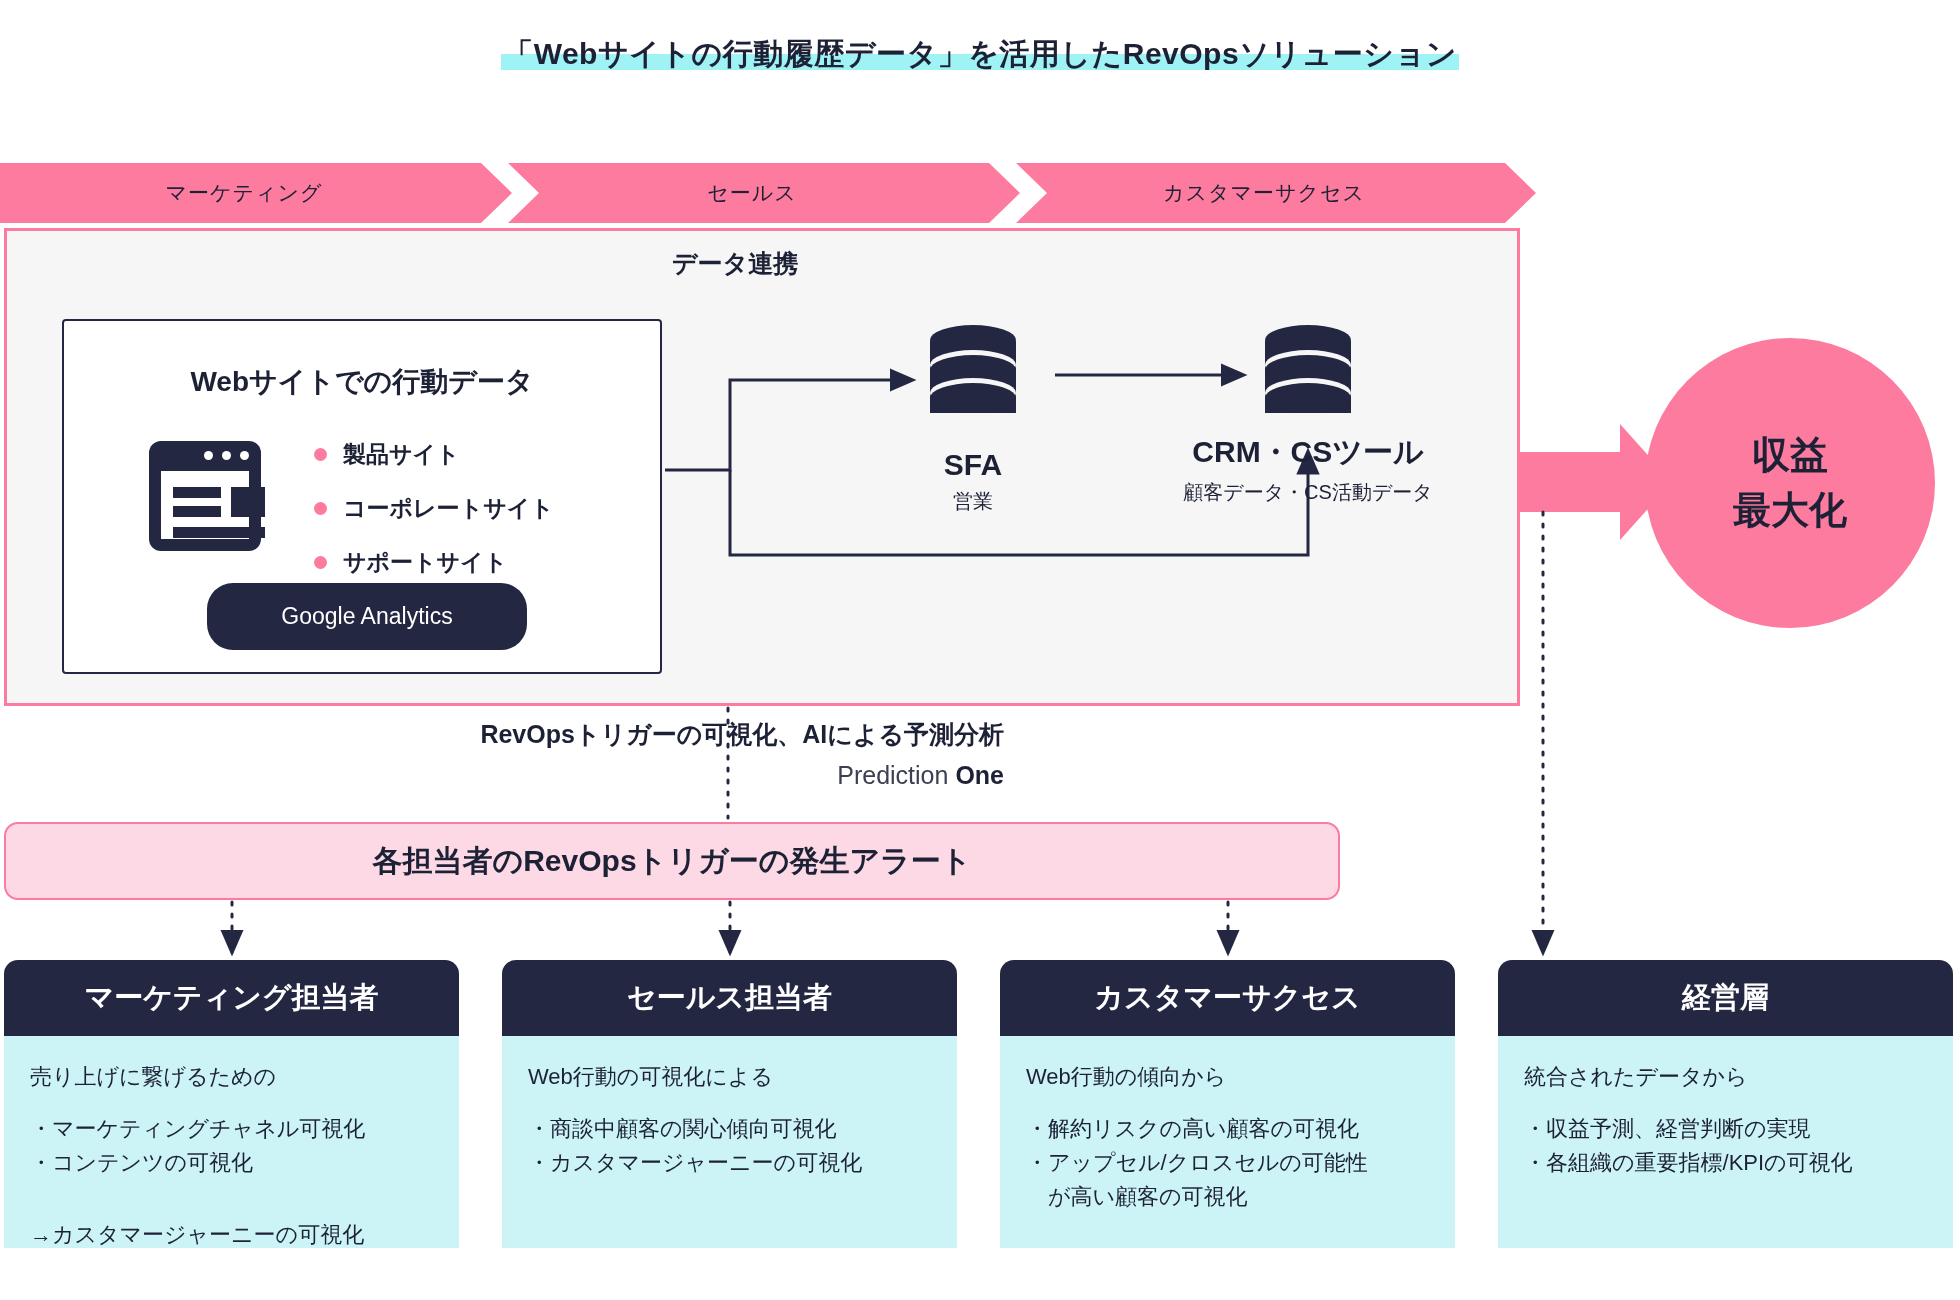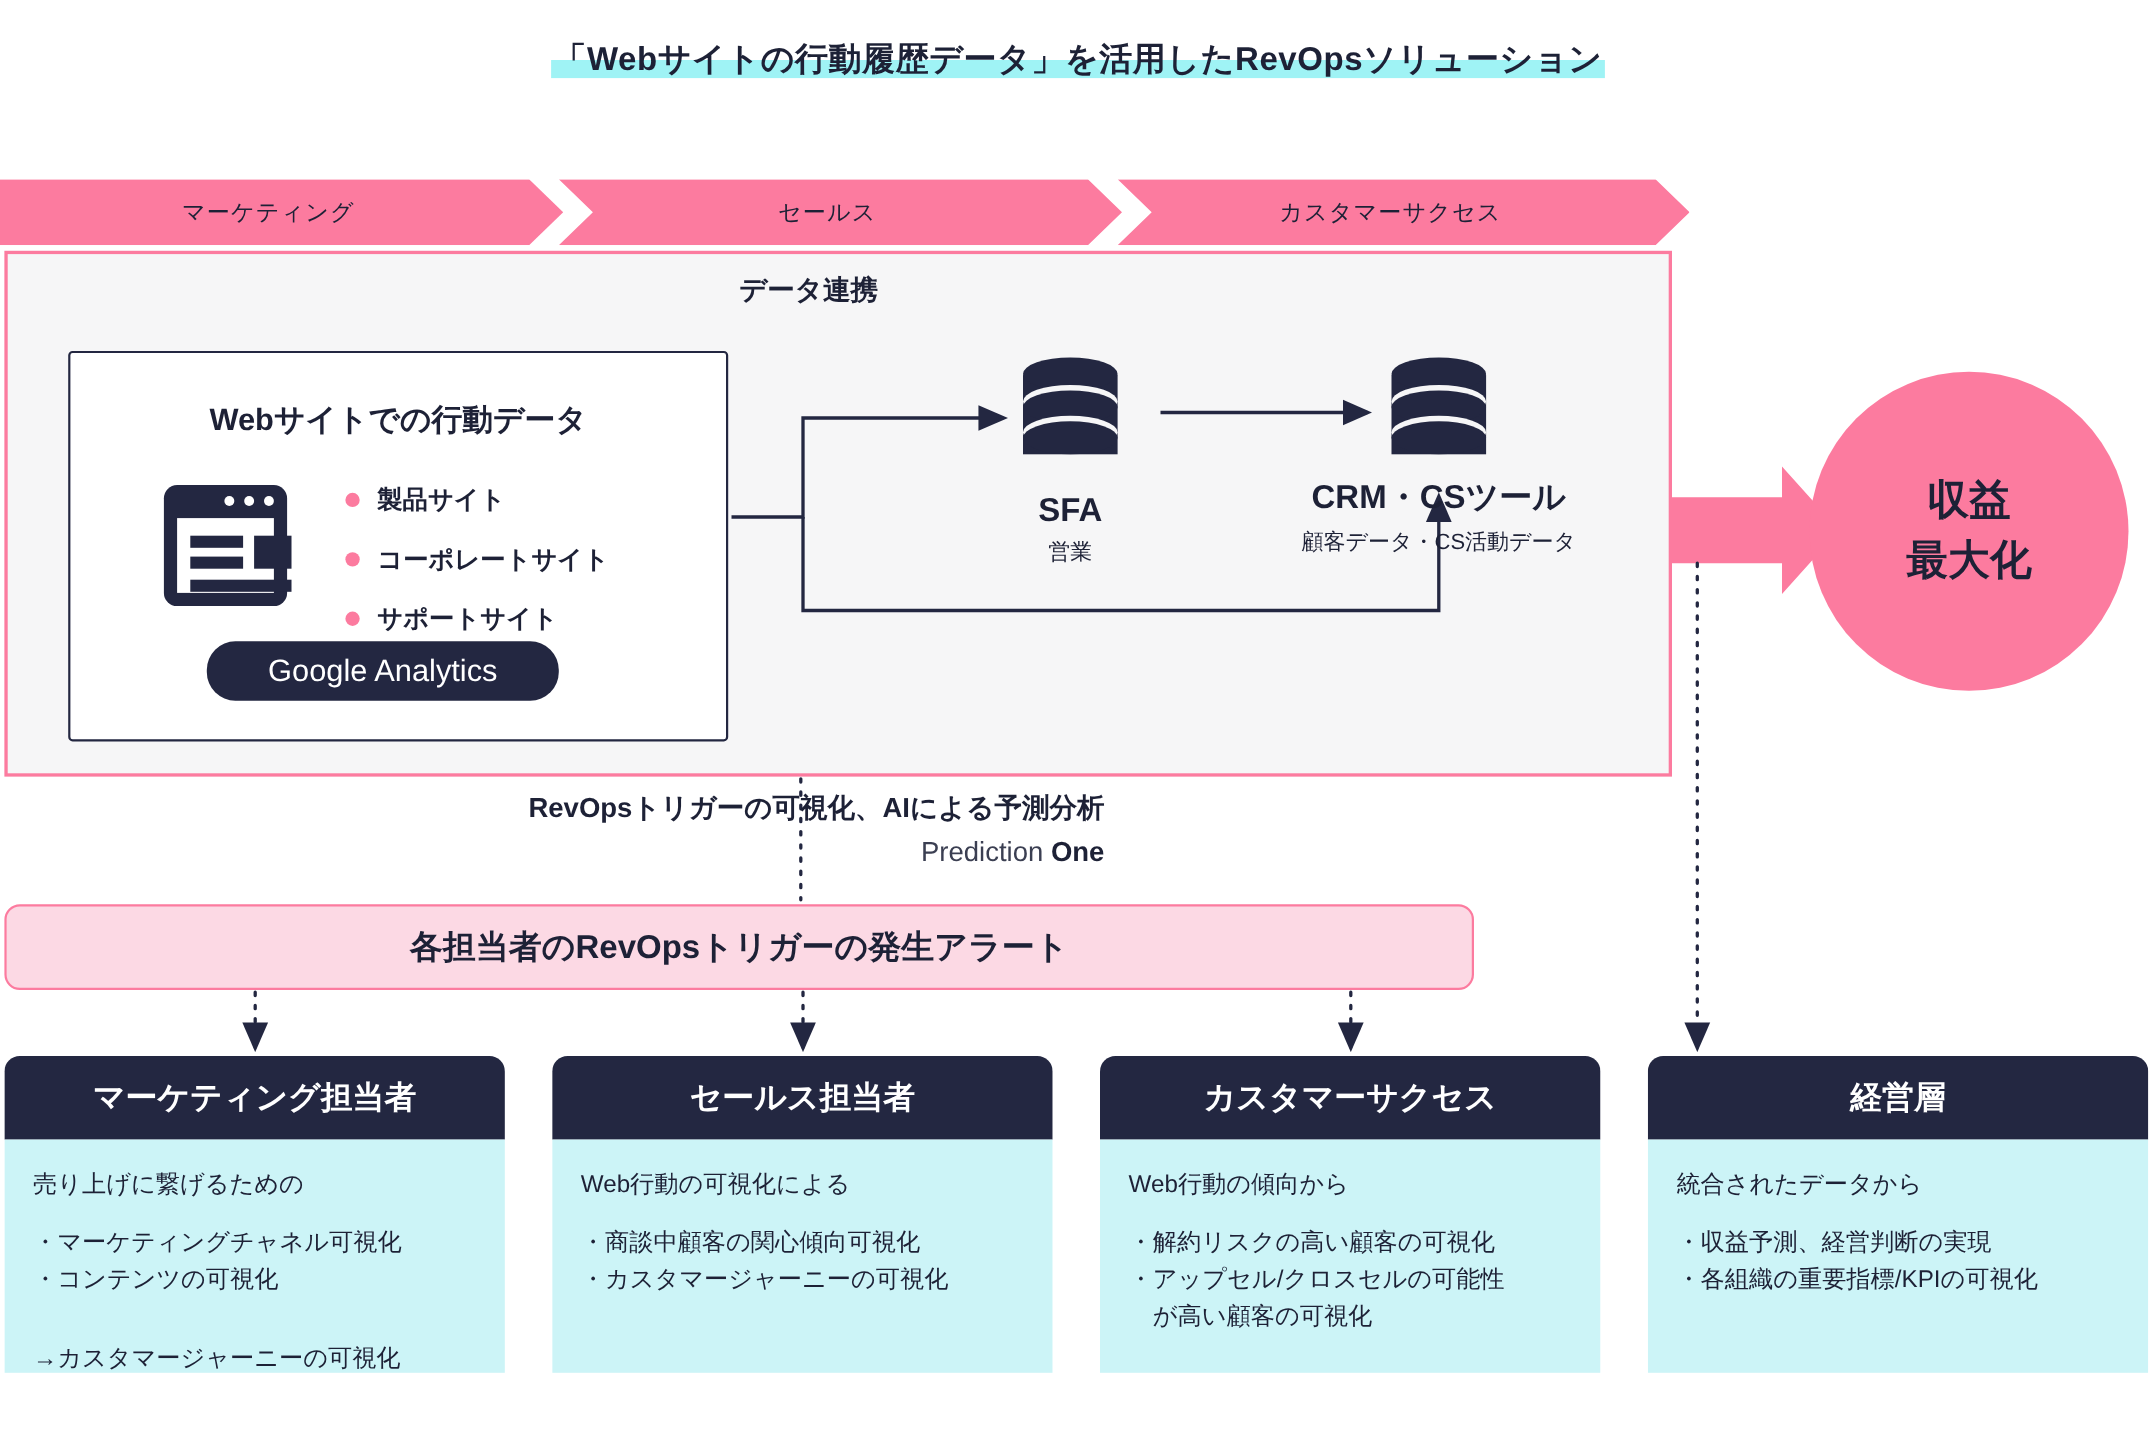--- a/index.html
+++ b/index.html
@@ -156,28 +156,28 @@
   }
   .site-list li .dot {
     width: 13px; height: 13px;
     border-radius: 50%;
     background: #fc7b9f;
     flex: none;
   }
 
   .ga-pill {
     position: absolute;
-    left: 124px;
+    left: 143px;
     top: 262px;
     width: 320px;
-    height: 54px;
+    height: 67px;
     background: #232741;
     border-radius: 26px;
     color: #ffffff;
-    font-size: 28px;
+    font-size: 23px;
     display: flex;
     align-items: center;
     justify-content: center;
   }
 
   
   .db {
     position: absolute;
     width: 86px;
     height: 100px;

